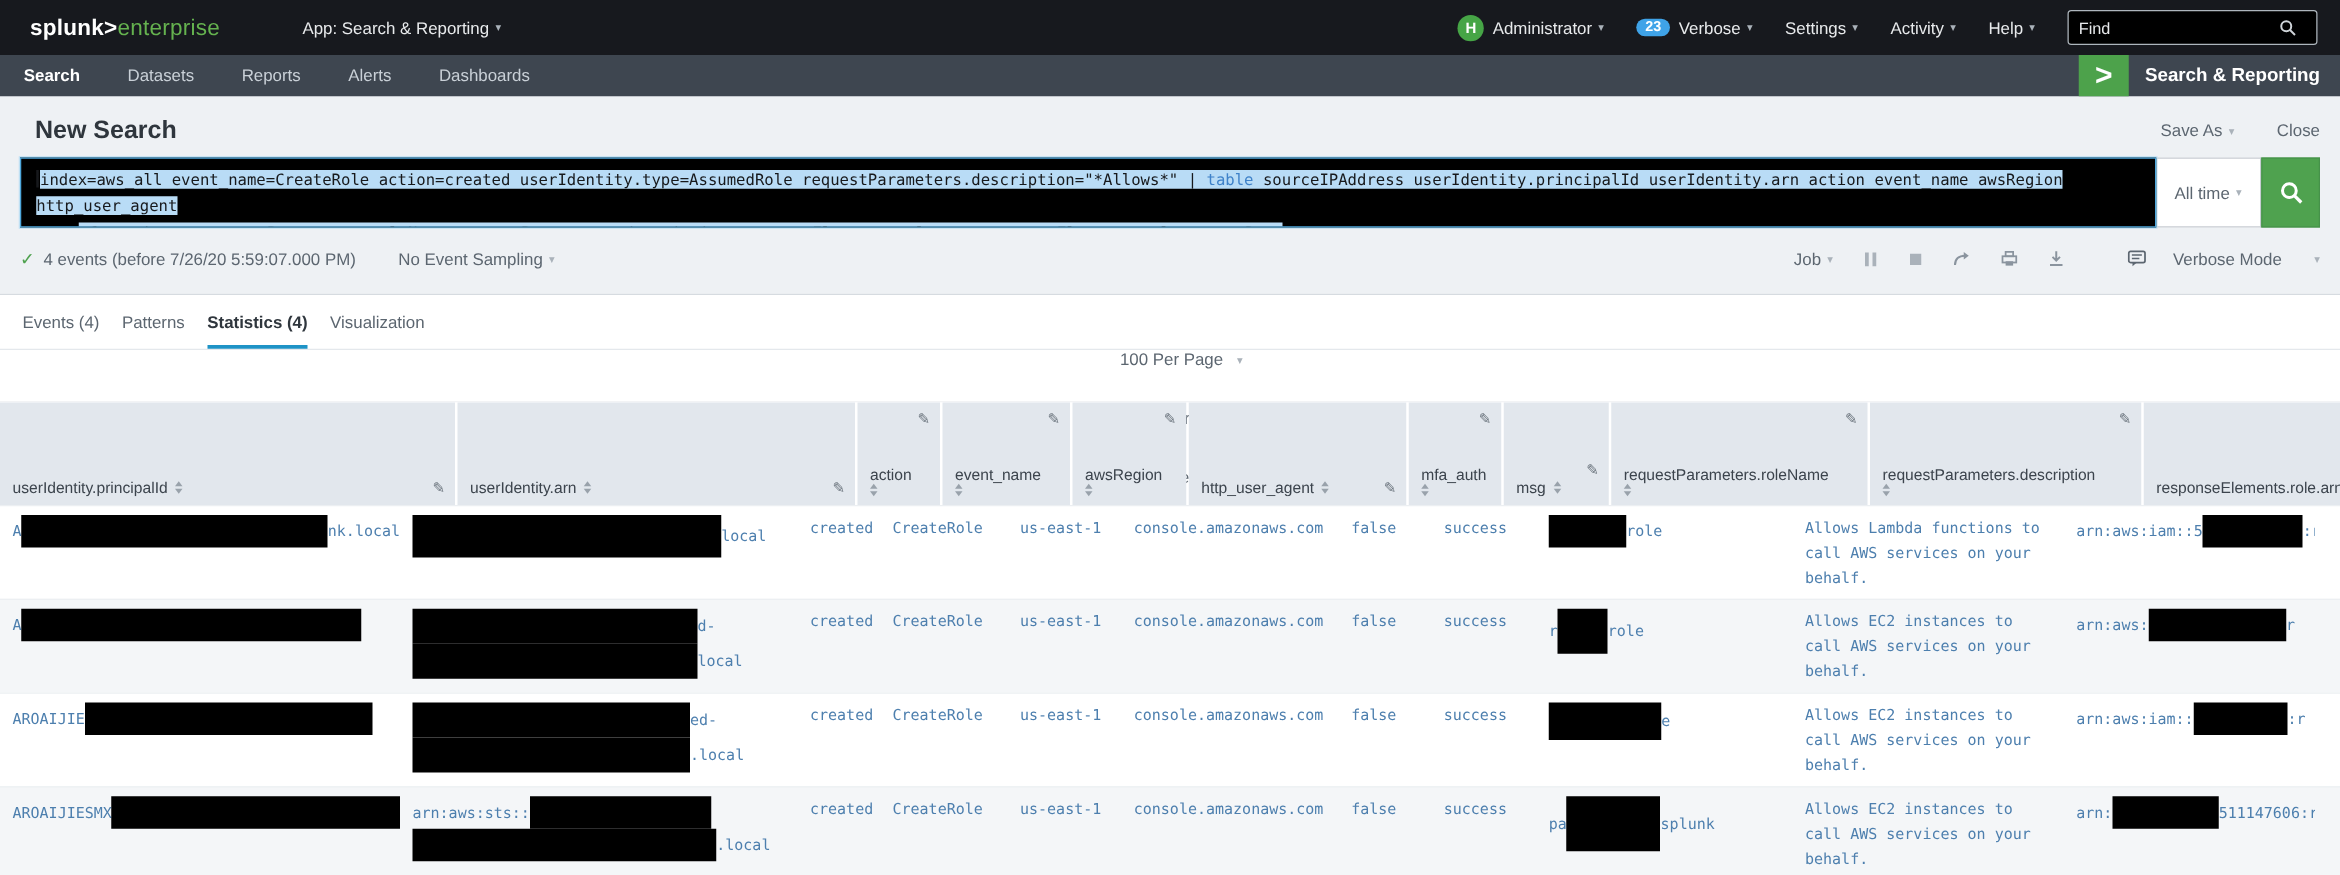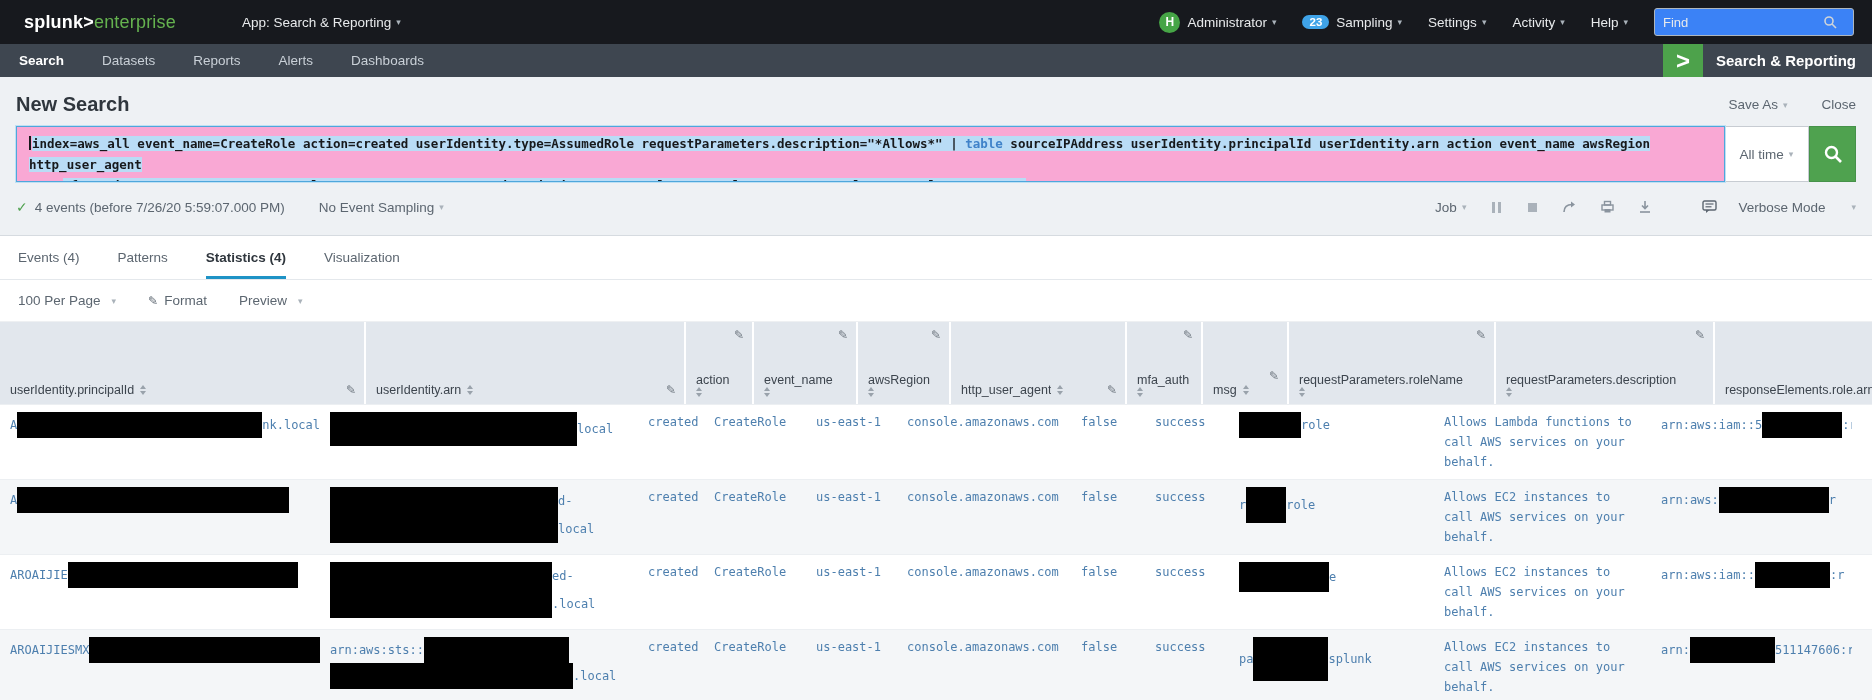--- a/index.html
+++ b/index.html
@@ -11,67 +11,67 @@
   .logo { font-size:18px; font-weight:bold; letter-spacing:.2px; }
   .logo .lg-splunk { color:#ffffff; }
   .logo .lg-ent { color:#65b24f; font-weight:normal; }
   .appmenu { margin-left:66px; color:#e8eaec; font-size:13.5px; cursor:pointer; }
   .top-right { margin-left:auto; display:flex; align-items:center; gap:26px; font-size:13.5px; color:#e8eaec; }
   .caret { font-size:9px; color:#aab2ba; margin-left:5px; vertical-align:1px; }
   .avatar { width:21px; height:21px; border-radius:50%; background:#46a546; color:#fff; font-size:12px; font-weight:bold;
             display:inline-flex; align-items:center; justify-content:center; margin-right:7px; }
   .menu-item { display:flex; align-items:center; cursor:pointer; }
   .badge { background:#3fa3e8; color:#fff; border-radius:9px; padding:1px 7px; font-size:11.5px; font-weight:bold; margin-right:7px; }
-  .find-wrap { display:flex; align-items:center; border:1px solid #aeb6bd; border-radius:3px; background:#3b82f6; padding:0 8px; height:28px; width:200px; }
+  .find-wrap { display:flex; align-items:center; border:1px solid #aeb6bd; border-radius:3px; background:#000000; padding:0 8px; height:28px; width:200px; }
   .find-wrap input { background:transparent; border:none; outline:none; color:#fff; font-size:13px; width:160px; font-family:"Liberation Sans",sans-serif; }
   .find-wrap input::placeholder { color:#e8eaec; opacity:1; }
 
   
   .appbar { height:33px; background:#3e4650; display:flex; align-items:stretch; color:#c9d0d7; }
   .appbar .tabs { display:flex; }
   .appbar .tab { padding:4px 19px; display:flex; align-items:center; font-size:13.5px; cursor:pointer; }
   .appbar .tab.active { color:#fff; font-weight:bold; }
   .appbar-right { margin-left:auto; display:flex; align-items:center; }
   .app-icon { width:40px; height:33px; background:#4da24b; color:#fff; display:flex; align-items:center; justify-content:center;
               font-size:24px; font-weight:bold; line-height:1; }
   .app-name { color:#fff; font-weight:bold; font-size:15px; padding:0 16px 0 13px; }
 
   
   .page-head { display:flex; align-items:center; padding:16px 16px 10px 16px; }
-  .page-title { font-size:20px; color:#2f363d; font-weight:600; }
+  .page-title { font-size:20px; color:#2f363d; font-weight:600;margin-left:12px; }
   .page-head-right { margin-left:auto; display:flex; gap:34px; color:#5c6670; font-size:13.5px; }
   .page-head-right span { cursor:pointer; }
 
   
   .search-row { display:flex; align-items:stretch; margin:0 16px; height:56px; }
-  .query-box { flex:1; background:#f9a8d4; border:1px solid #4ea7dc; box-shadow:0 0 0 1px #bfe0f3; padding:6px 10px 4px 12px;
-               font-family:"DejaVu Sans Mono", monospace; font-size:12.5px; color:#17191c; line-height:21px; overflow:hidden; position:relative;font-weight:bold;}
+  .query-box { flex:1; background:#000000; border:1px solid #4ea7dc; box-shadow:0 0 0 1px #bfe0f3; padding:6px 10px 4px 12px;
+               font-family:"DejaVu Sans Mono", monospace; font-size:12.5px; color:#17191c; line-height:21px; overflow:hidden; position:relative;}
   .cursor-bar { display:inline-block; width:2px; height:14px; background:#17191c; vertical-align:-2px; margin-right:1px; }
   .hl { background:#b9dcf6; }
   .q-kw { color:#3f82c9; }
   .q-line2 { padding-left:34px; }
   .time-btn { width:84px; background:#fff; border:1px solid #c7ccd2; border-left:none; display:flex; align-items:center; justify-content:center;
               color:#5c6670; font-size:13.5px; cursor:pointer; }
   .search-btn { width:47px; background:#4fa24f; display:flex; align-items:center; justify-content:center; cursor:pointer; border:1px solid #46924a;}
 
   
   .jobbar { display:flex; align-items:center; margin:9px 16px 0 16px; height:32px; color:#5c6670; font-size:13.5px; }
   .check { color:#4fa24f; font-size:14px; margin-right:7px; }
   .sampling { margin-left:34px; cursor:pointer; }
   .jobbar-right { margin-left:auto; display:flex; align-items:center; gap:24px; }
   .job-icons { display:flex; align-items:center; gap:23px; }
   .job-icons svg { display:block; cursor:pointer; }
   .verbose { display:flex; align-items:center; gap:21px; padding-left:26px; cursor:pointer; }
 
   
   .panel { background:#fff; margin-top:12px; border-top:1px solid #d6dbe0; }
-  .rtabs { display:flex; gap:38px; padding:0 0 0 18px; height:44px; align-items:stretch; border-bottom:1px solid #e4e8ec; }
+  .rtabs { display:flex; gap:18px; padding:0 0 0 18px; height:44px; align-items:stretch; border-bottom:1px solid #e4e8ec; }
   .rtab { display:flex; align-items:center; color:#5c6670; font-size:13.5px; cursor:pointer; border-bottom:3px solid transparent; padding-top:2px;}
   .rtab.active { color:#2f363d; font-weight:bold; border-bottom-color:#1e93c6; }
-  .rtoolbar { display:flex; gap:32px; padding-left:18px; height:42px; align-items:center; color:#5c6670; font-size:13.5px; border-bottom:1px solid #eef0f2;}
+  .rtoolbar { display:flex; gap:32px; padding-left:18px; height:42px; align-items:center; color:#5c6670; font-size:13.5px; border-bottom:1px solid #eef0f2;flex-direction:column;}
   .rtoolbar .titem { cursor:pointer; display:flex; align-items:center; gap:6px; }
   .pencil-glyph { font-size:12px; color:#5c6670; }
 
   
   .thead { display:flex; background:#fff; }
   .th { background:#e2e7ed; height:82px; margin-right:2px; padding:6px 8px 7px 10px; display:flex; flex-direction:column; flex:none;
         font-size:12.5px; color:#3c444d; cursor:pointer; }
   .th:last-child { margin-right:0; }
   .th .spacer { flex:1; }
   .th-pencil-row { text-align:right; height:14px; }
@@ -104,21 +104,21 @@
     <span class="caret">▾</span>
   </div>
   <div class="top-right">
     <div class="menu-item">
       <span class="avatar">H</span>
       <span>Administrator</span>
       <span class="caret">▾</span>
     </div>
     <div class="menu-item">
       <span class="badge">23</span>
-      <span>Sampling</span>
+      <span>Verbose</span>
       <span class="caret">▾</span>
     </div>
     <div class="menu-item">
       <span>Settings</span>
       <span class="caret">▾</span>
     </div>
     <div class="menu-item">
       <span>Activity</span>
       <span class="caret">▾</span>
     </div>

